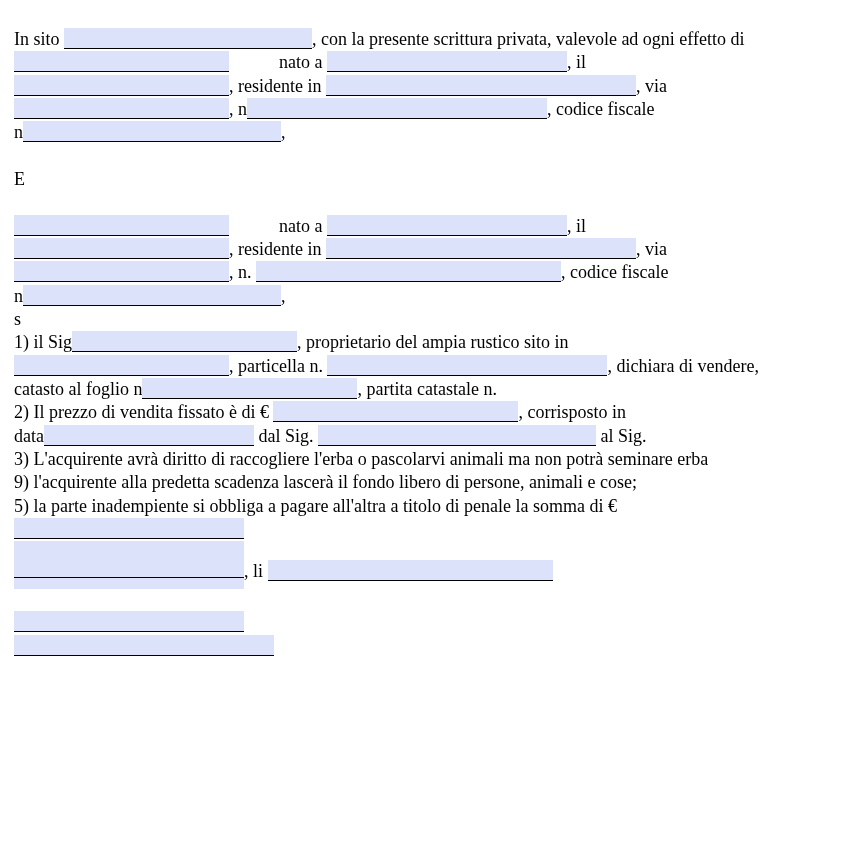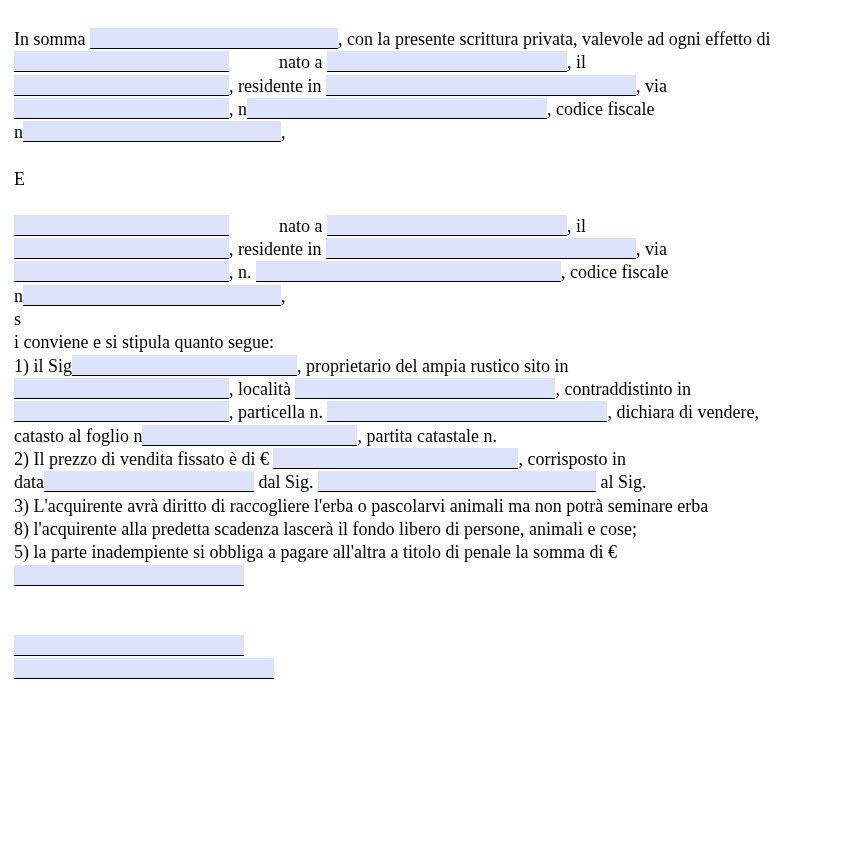--- a/index.html
+++ b/index.html
@@ -29,41 +29,40 @@
   }
   .field-tall::after{
     content:"";position:absolute;left:0;right:0;bottom:11px;height:0;
     border-top:1px solid var(--field-line,#000);
   }
 </style>
 </head>
 <body style="background: rgb(255, 255, 255);">
 
 <div class="doc" style="color: rgb(0, 0, 0);">
-    <div class="line"><span class="run">In somma </span><span class="field" style="width: 248px;"></span><span class="run">, con la presente scrittura privata, valevole ad ogni effetto di</span></div>
+    <div class="line"><span class="run">In sito </span><span class="field" style="width: 248px;"></span><span class="run">, con la presente scrittura privata, valevole ad ogni effetto di</span></div>
     <div class="line"><span class="field" style="width: 215px; margin-right: 50px;"></span><span class="run">nato a </span><span class="field" style="width: 240px;"></span><span class="run">, il</span></div>
     <div class="line"><span class="field" style="width: 215px;"></span><span class="run">, residente in </span><span class="field" style="width: 310px;"></span><span class="run">, via</span></div>
     <div class="line"><span class="field" style="width: 215px;"></span><span class="run">, n</span><span class="field" style="width: 300px;"></span><span class="run">, codice fiscale</span></div>
     <div class="line"><span class="run">n</span><span class="field" style="width: 258px;"></span><span class="run">,</span></div>
     <div class="line"></div>
     <div class="line"><span class="run">E</span></div>
     <div class="line"></div>
     <div class="line"><span class="field" style="width: 215px; margin-right: 50px;"></span><span class="run">nato a </span><span class="field" style="width: 240px;"></span><span class="run">, il</span></div>
     <div class="line"><span class="field" style="width: 215px;"></span><span class="run">, residente in </span><span class="field" style="width: 310px;"></span><span class="run">, via</span></div>
     <div class="line"><span class="field" style="width: 215px;"></span><span class="run">, n. </span><span class="field" style="width: 305px;"></span><span class="run">, codice fiscale</span></div>
     <div class="line"><span class="run">n</span><span class="field" style="width: 258px;"></span><span class="run">,</span></div>
     <div class="line"><span class="run">s</span></div>
-    <div class="line"><span class="run">i conviene e si stipula quanto segue:</span></div>
     <div class="line"><span class="run">1) il Sig</span><span class="field" style="width: 225px;"></span><span class="run">, proprietario del ampia rustico sito in</span></div>
-    <div class="line"><span class="field" style="width: 215px;"></span><span class="run">, località </span><span class="field" style="width: 260px;"></span><span class="run">, contraddistinto in</span></div>
     <div class="line"><span class="field" style="width: 215px;"></span><span class="run">, particella n. </span><span class="field" style="width: 280px;"></span><span class="run">, dichiara di vendere,</span></div>
     <div class="line"><span class="run">catasto al foglio n</span><span class="field" style="width: 215px;"></span><span class="run">, partita catastale n.</span></div>
     <div class="line"><span class="run">2) Il prezzo di vendita fissato è di € </span><span class="field" style="width: 245px;"></span><span class="run">, corrisposto in</span></div>
     <div class="line"><span class="run">data</span><span class="field" style="width: 210px;"></span><span class="run"> dal Sig. </span><span class="field" style="width: 278px;"></span><span class="run"> al Sig.</span></div>
     <div class="line"><span class="run">3) L'acquirente avrà diritto di raccogliere l'erba o pascolarvi animali ma non potrà seminare erba</span></div>
-    <div class="line"><span class="run">8) l'acquirente alla predetta scadenza lascerà il fondo libero di persone, animali e cose;</span></div>
+    <div class="line"><span class="run">9) l'acquirente alla predetta scadenza lascerà il fondo libero di persone, animali e cose;</span></div>
     <div class="line"><span class="run">5) la parte inadempiente si obbliga a pagare all'altra a titolo di penale la somma di €</span></div>
     <div class="line"><span class="field" style="width: 230px;"></span></div>
+    <div class="line"><span class="field field-tall" style="width: 230px;"></span><span class="run">, li </span><span class="field" style="width: 285px;"></span></div>
     <div class="line"></div>
     <div class="line"></div>
     <div class="line"><span class="field" style="width: 230px;"></span></div>
     <div class="line"><span class="field" style="width: 260px;"></span></div>
   </div>
 
 </body></html>

